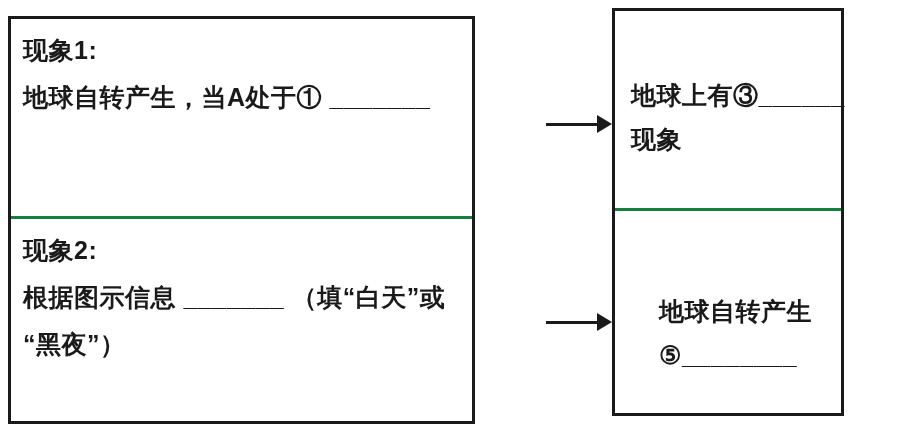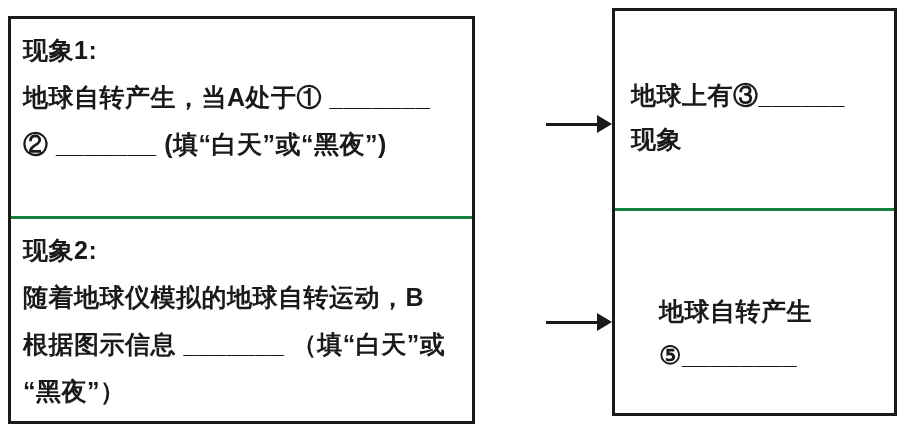--- a/index.html
+++ b/index.html
@@ -24,21 +24,21 @@
   }
   .left-box {
     left: 8px;
     top: 16px;
     width: 467px;
     height: 408px;
   }
   .right-box {
     left: 612px;
     top: 8px;
-    width: 285px;
+    width: 232px;
     height: 408px;
   }
   .cell {
     position: absolute;
     left: 0;
     right: 0;
     box-sizing: border-box;
   }
   .cell-top {
     top: 0;
@@ -103,27 +103,25 @@
 </head>
 <body>
 
 <div class="canvas">
 
   <div class="box left-box">
     <div class="cell cell-top">
       <div class="txt">
         <span class="line">现象1:</span>
         <span class="line">地球自转产生，当A处于① _______</span>
-        <span class="line">② _______ (填“白天”或“黑夜”)</span>
       </div>
     </div>
     <div class="cell cell-bottom">
       <div class="txt">
         <span class="line">现象2:</span>
-        <span class="line">随着地球仪模拟的地球自转运动，B</span>
         <span class="line">根据图示信息 _______ （填“白天”或</span>
         <span class="line">“黑夜”）</span>
       </div>
     </div>
   </div>
 
   <div class="arrow arrow-1">
     <div class="shaft"></div>
     <div class="head"></div>
   </div>

